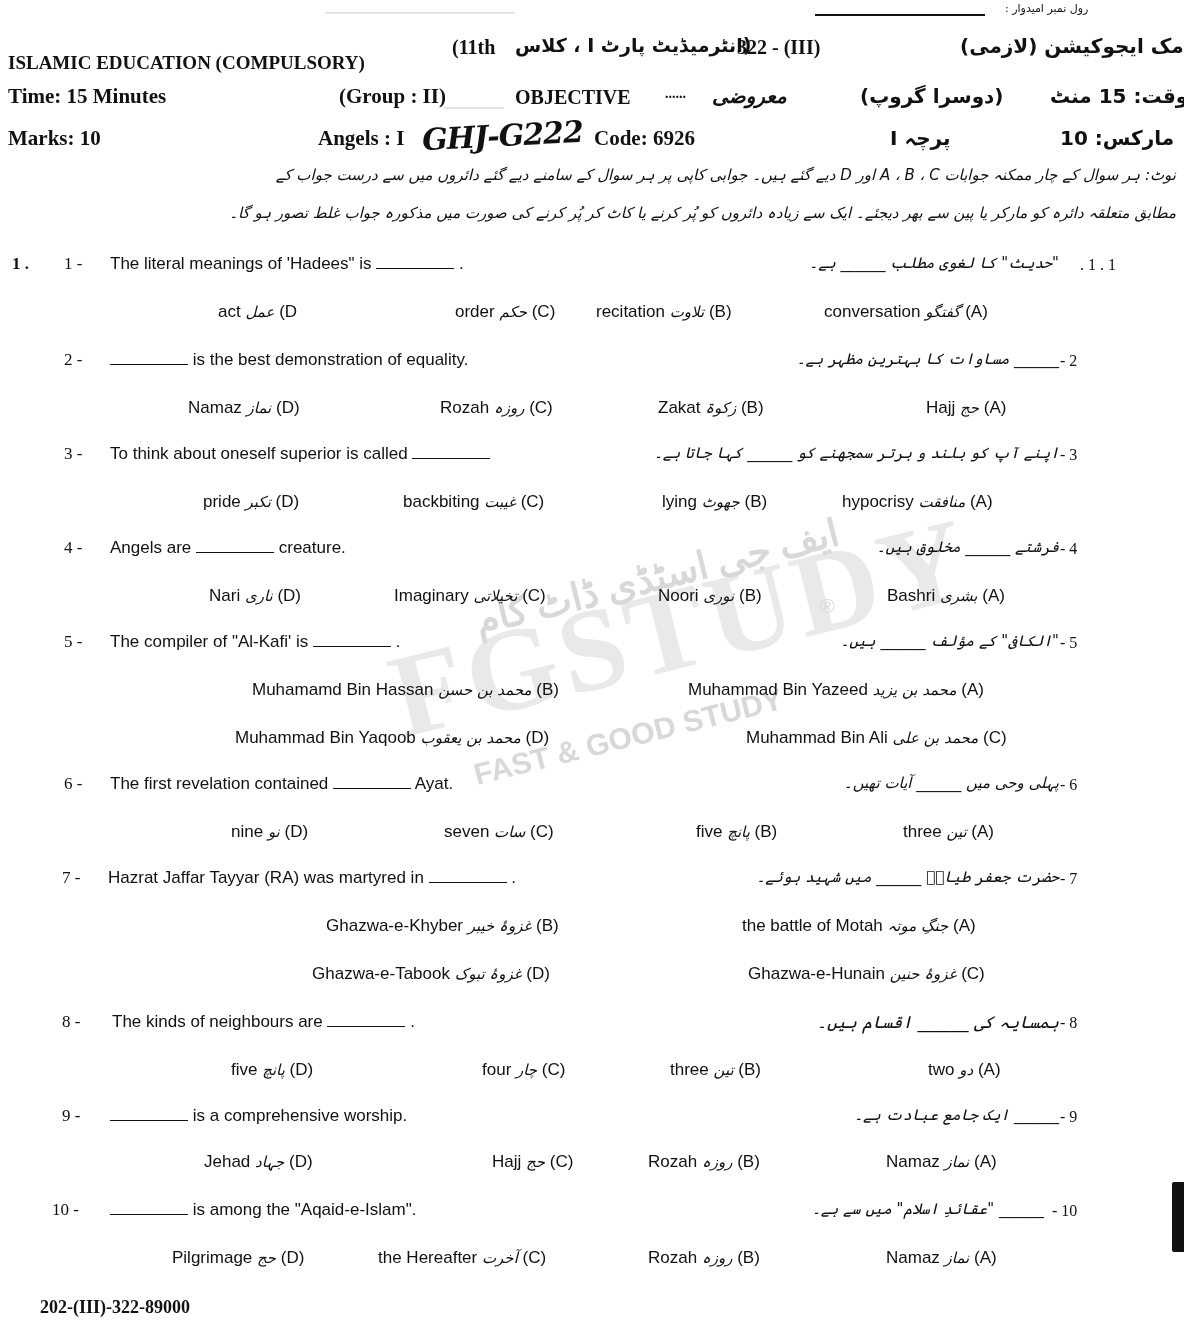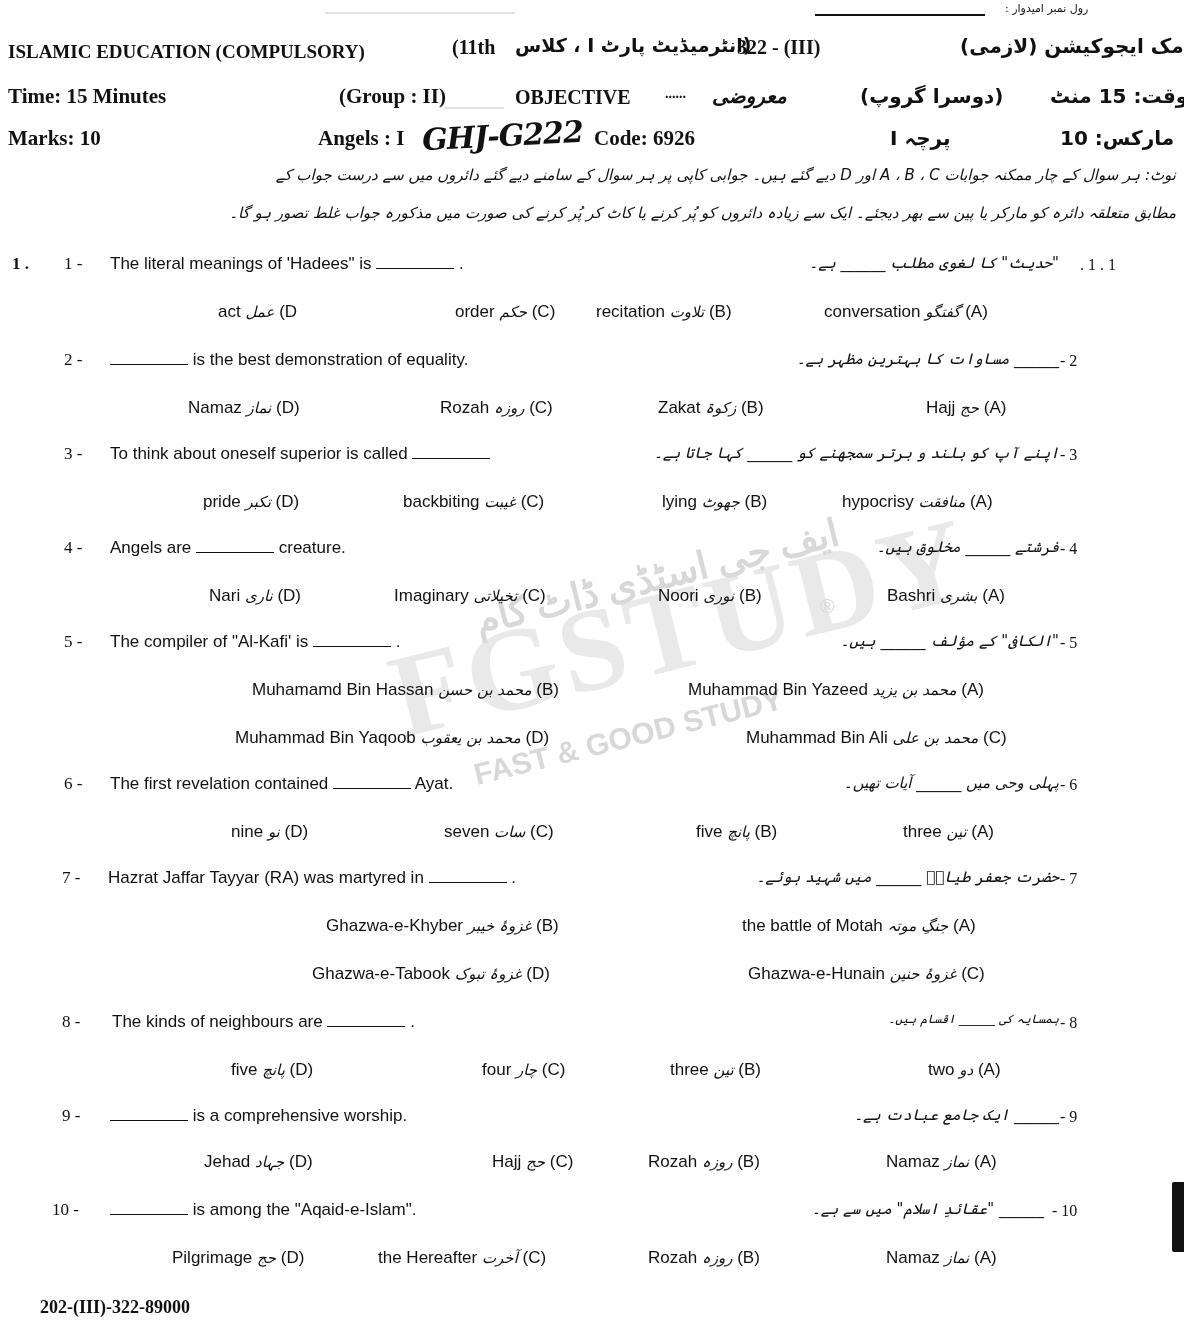--- a/index.html
+++ b/index.html
@@ -23,21 +23,21 @@
 
 <div class="wm" style="left:385px; top:560px; font-size:118px; transform: rotate(-14deg); letter-spacing:4px; opacity:0.55;">FGSTUDY</div>
 <div class="wm" style="left:470px; top:720px; font-size:30px; transform: rotate(-14deg); font-family:'Liberation Sans', sans-serif;">FAST &amp; GOOD STUDY</div>
 <div class="wm urdu" style="left:470px; top:555px; font-size:38px; transform: rotate(-14deg);">ایف جی اسٹڈی ڈاٹ کام</div>
 <div class="wm" style="left:820px; top:595px; font-size:20px; font-family:'Liberation Sans', sans-serif; font-weight:normal;">®</div>
 
 <div class="gray-line" style="left:325px; top:12px; width:190px; height:2px;"></div>
 <div class="line" style="left:815px; top:14px; width:170px; height:2px;"></div>
 <div class="abs urdu" style="left:1005px; top:2px; font-size:11px;">رول نمبر امیدوار :</div>
 
-<div class="abs serif hdr" style="left:8px; top:41px; font-size:19px;">ISLAMIC EDUCATION (COMPULSORY)</div>
+<div class="abs serif hdr" style="left:8px; top:52px; font-size:19px;">ISLAMIC EDUCATION (COMPULSORY)</div>
 <div class="abs serif hdr" style="left:452px; top:36px; font-size:20px;"><span>(11th</span></div>
 <div class="abs urdu" style="left:515px; top:34px; font-size:19px; font-weight:bold;"><span>(انٹرمیڈیٹ پارٹ I ،</span> <span>کلاس</span></div>
 <div class="abs serif hdr" style="left:737px; top:36px; font-size:20px;">322 - (III)</div>
 <div class="abs urdu" style="left:960px; top:34px; font-size:20px; font-weight:bold;">اسلامک ایجوکیشن (لازمی)</div>
 
 <div class="abs serif hdr" style="left:8px; top:84px; font-size:21px;">Time: 15 Minutes</div>
 <div class="abs serif hdr" style="left:295px; top:84px; font-size:21px;margin-left:44px;">(Group : II)</div>
 <div class="gray-line" style="left:444px; top:107px; width:60px; height:2px;"></div>
 <div class="abs serif hdr" style="left:515px; top:86px; font-size:20px;">OBJECTIVE</div>
 <div class="abs serif" style="left:665px; top:86px; font-size:14px;">......</div>
@@ -122,21 +122,21 @@
 <div class="abs urdu" style="right:125px; top:868px; font-size:15px; font-style:italic;">حضرت جعفر طیارؓ ______ میں شہید ہوئے۔</div>
 <div class="abs serif" style="left:1060px; top:870px; font-size:16px; font-weight:normal;">- 7</div>
 
 <div class="abs opt" style="left:326px; top:916px;"><span>Ghazwa-e-Khyber</span> <span class="urdu ur-opt">غزوۂ خیبر</span> <span>(B)</span></div>
 <div class="abs opt" style="left:742px; top:916px;"><span>the battle of Motah</span> <span class="urdu ur-opt">جنگِ موتہ</span> <span>(A)</span></div>
 <div class="abs opt" style="left:312px; top:964px;"><span>Ghazwa-e-Tabook</span> <span class="urdu ur-opt">غزوۂ تبوک</span> <span>(D)</span></div>
 <div class="abs opt" style="left:748px; top:964px;"><span>Ghazwa-e-Hunain</span> <span class="urdu ur-opt">غزوۂ حنین</span> <span>(C)</span></div>
 
 <div class="abs serif q" style="left:62px; top:1012px; font-weight:normal;">8 -</div>
 <div class="abs sans q" style="left:112px; top:1012px;"><span>The kinds of neighbours are</span> <span class="blank"></span> <span>.</span></div>
-<div class="abs urdu" style="right:125px; top:1012px; font-size:12px; font-style:italic;text-align:center;">ہمسایہ کی ______ اقسام ہیں۔</div>
+<div class="abs urdu" style="right:125px; top:1012px; font-size:17px; font-style:italic;text-align:center;">ہمسایہ کی ______ اقسام ہیں۔</div>
 <div class="abs serif" style="left:1060px; top:1014px; font-size:16px; font-weight:normal;">- 8</div>
 
 <div class="abs opt" style="left:231px; top:1060px;"><span>five</span> <span class="urdu ur-opt">پانچ</span> <span>(D)</span></div>
 <div class="abs opt" style="left:482px; top:1060px;"><span>four</span> <span class="urdu ur-opt">چار</span> <span>(C)</span></div>
 <div class="abs opt" style="left:670px; top:1060px;"><span>three</span> <span class="urdu ur-opt">تین</span> <span>(B)</span></div>
 <div class="abs opt" style="left:928px; top:1060px;"><span>two</span> <span class="urdu ur-opt">دو</span> <span>(A)</span></div>
 
 <div class="abs serif q" style="left:62px; top:1106px; font-weight:normal;">9 -</div>
 <div class="abs sans q" style="left:110px; top:1106px;"><span class="blank"></span> <span>is a comprehensive worship.</span></div>
 <div class="abs urdu" style="right:125px; top:1106px; font-size:15px; font-style:italic;">______ ایک جامع عبادت ہے۔</div>

